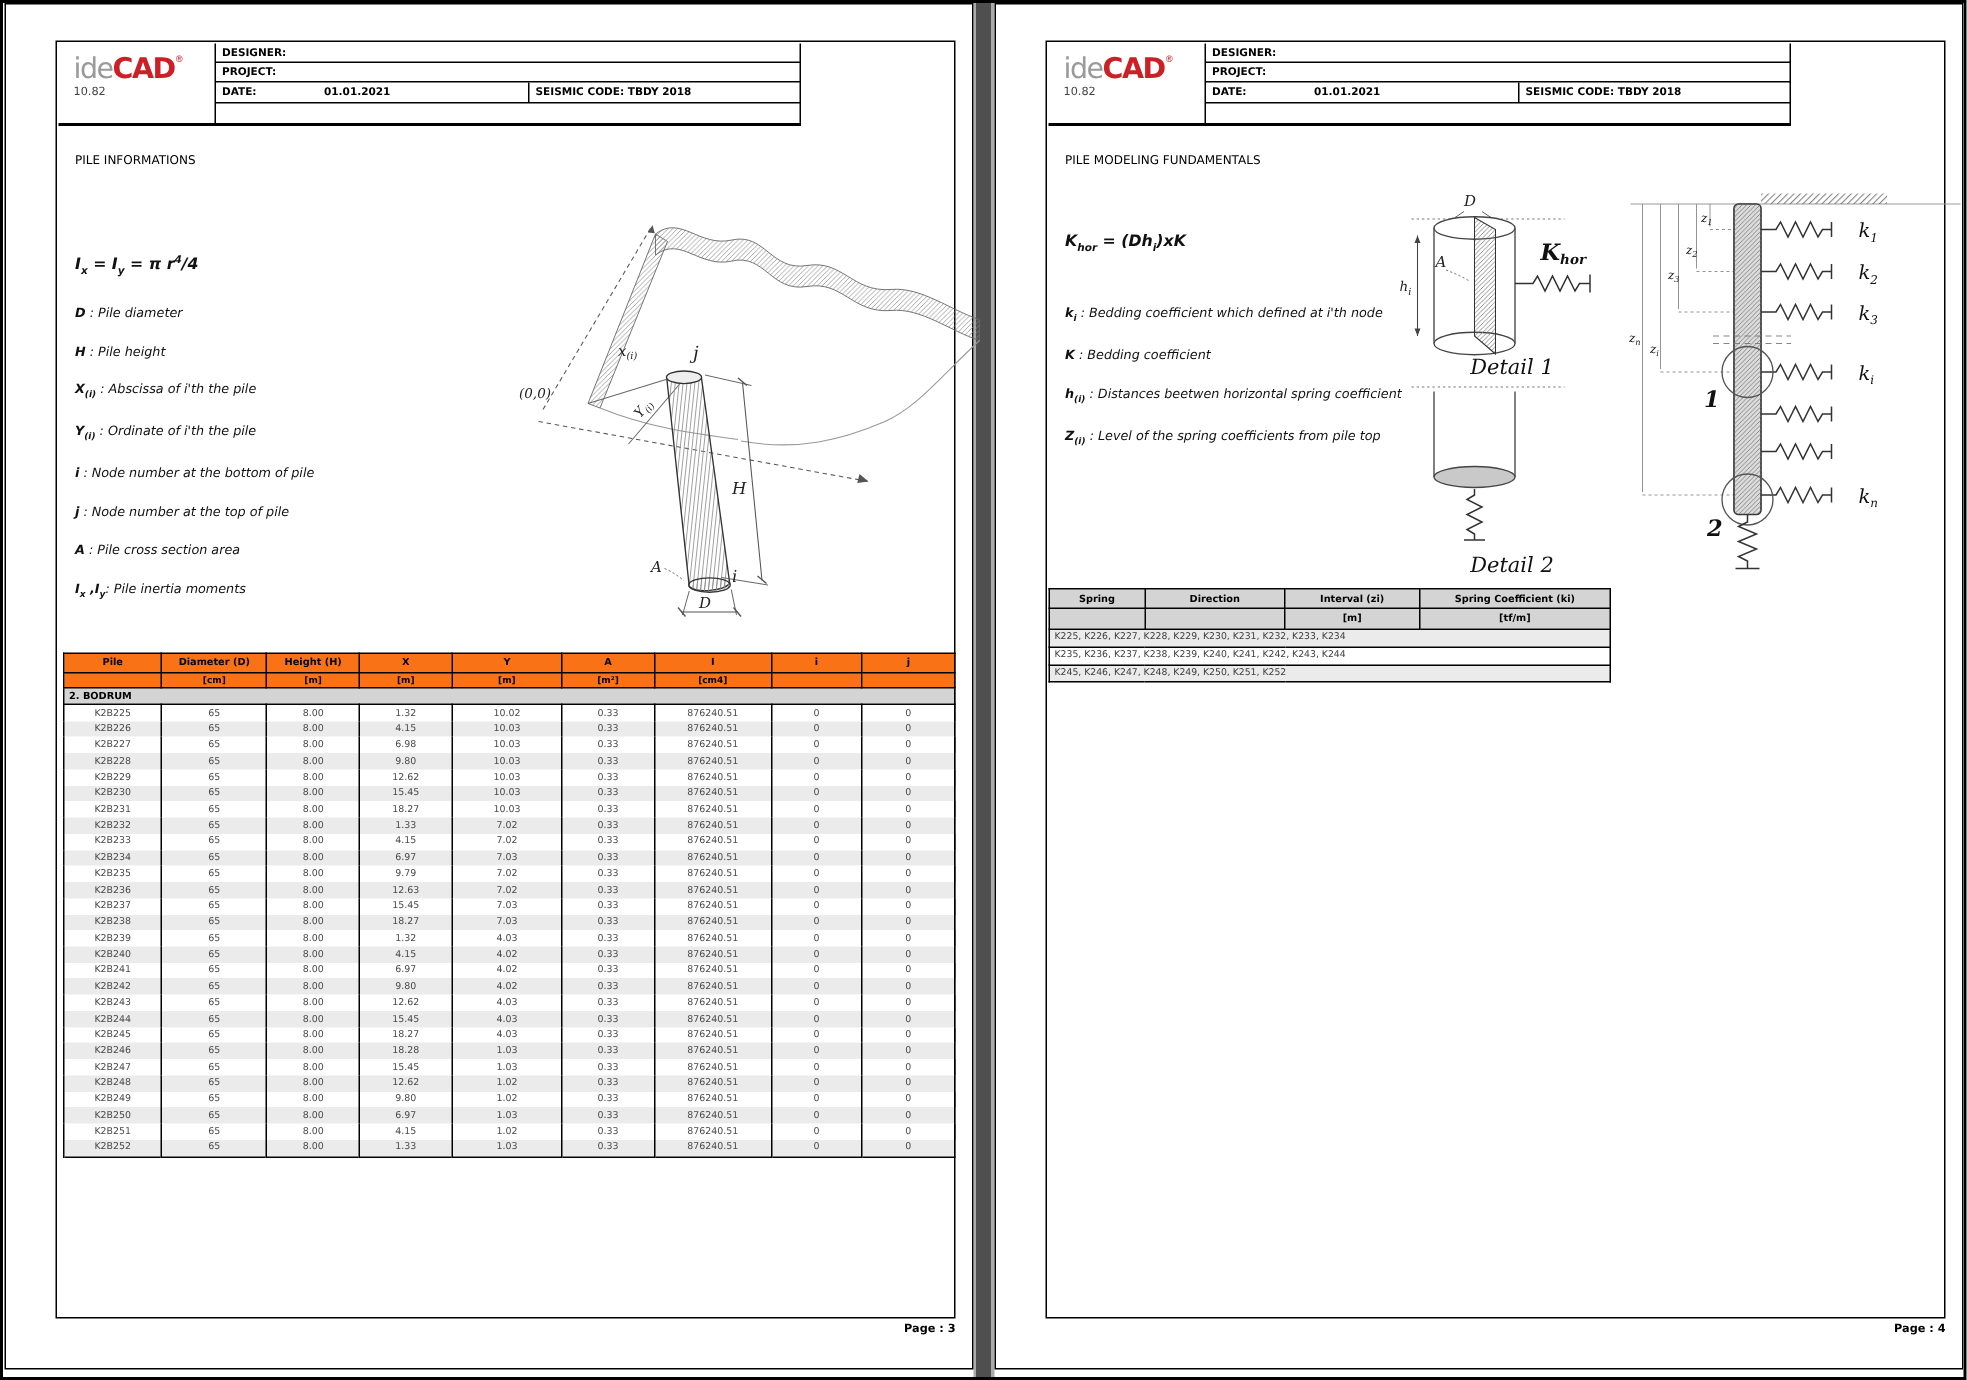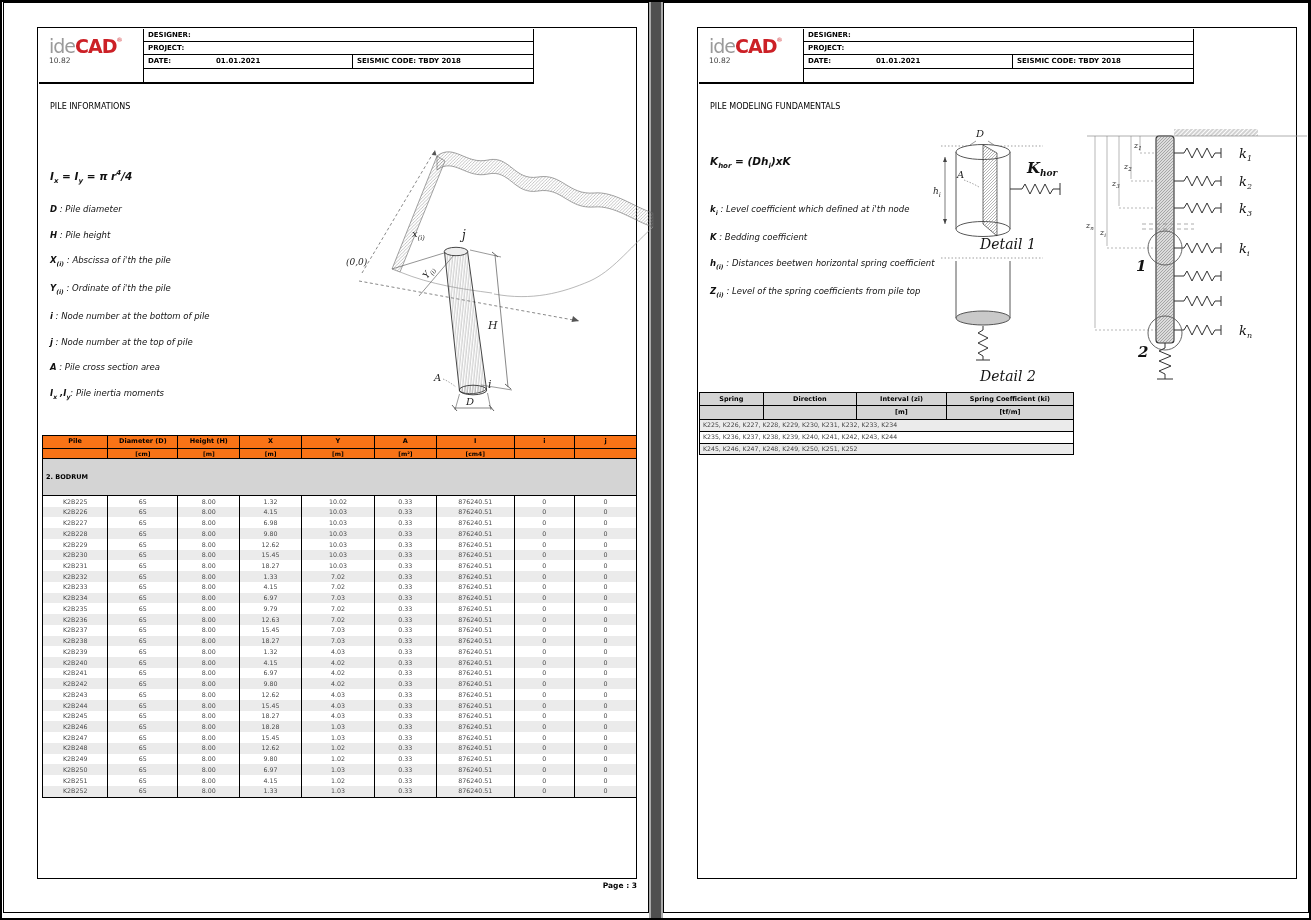--- a/index.html
+++ b/index.html
@@ -38,21 +38,21 @@
   .def-line .term{font-weight:bold;}
   .def-line sub{font-size:6px;}
 
   .footer{position:absolute;left:33px;top:878px;width:600px;text-align:right;font-size:7.5px;font-weight:bold;color:#000;}
 
   
   .ptable{position:absolute;left:38px;top:432px;width:595px;border-collapse:collapse;table-layout:fixed;border:1.5px solid #000;}
   .ptable th{background:#f97316;border:1px solid #000;font-size:6.5px;font-weight:bold;color:#000;padding:2px 1px;line-height:1.2;}
   .ptable .units th{padding:1px;font-size:6px;}
   .ptable thead{border-bottom:1.5px solid #000;}
-  .ptable .section td{background:#d4d4d4;border:1px solid #000;font-size:6.5px;font-weight:bold;text-align:left;padding:14px 3px;color:#000;}
+  .ptable .section td{background:#d4d4d4;border:1px solid #000;font-size:6.5px;font-weight:bold;text-align:left;padding:1px 3px;color:#000;}
   .ptable tbody.rows td{border-left:1px solid #000;border-right:1px solid #000;font-size:6.3px;color:#4a4a4a;text-align:center;padding:1.6px 0;line-height:1.2;}
   .ptable tbody.rows tr:nth-child(even){background:#ebebeb;}
 
   
   .stable{position:absolute;left:35px;top:389px;width:375px;border-collapse:collapse;table-layout:fixed;border:1.5px solid #000;}
   .stable th{background:#d4d4d4;border:1px solid #000;font-size:6.5px;font-weight:bold;color:#000;padding:2px 1px;line-height:1.3;}
   .stable thead{border-bottom:1.5px solid #000;}
   .stable tbody td{border:1px solid #000;font-size:6.2px;color:#3e3e3e;text-align:left;padding:2px 3px;line-height:1.1;}
   .stable tbody tr:nth-child(odd){background:#ebebeb;}
 
@@ -549,21 +549,21 @@
       <div class="hrow r4"></div>
     </div>
 
     <div class="ptitle">PILE MODELING FUNDAMENTALS</div>
 
     <div class="formula">
       <span>K</span><sub>hor</sub><span> = (Dh</span><sub>i</sub><span>)xK</span>
     </div>
 
     <div class="defs">
-        <div class="def-line"><span class="term"><span>k</span><sub>i</sub></span><span class="desc"> : Level coefficient which defined at i'th node</span></div>
+        <div class="def-line"><span class="term"><span>k</span><sub>i</sub></span><span class="desc"> : Bedding coefficient which defined at i'th node</span></div>
         <div class="def-line"><span class="term"><span>K</span></span><span class="desc"> : Bedding coefficient</span></div>
         <div class="def-line"><span class="term"><span>h</span><sub>(i)</sub></span><span class="desc"> : Distances beetwen horizontal spring coefficient</span></div>
         <div class="def-line"><span class="term"><span>Z</span><sub>(i)</sub></span><span class="desc"> : Level of the spring coefficients from pile top</span></div>
       </div>
 
     <svg class="dsvg" style="left:267px;top:120px" width="172" height="270" viewBox="0 0 172 270">
       <path d="M10,23 H112" stroke="#777" stroke-width="0.7" stroke-dasharray="1.5,2" fill="none"></path>
       <text x="45" y="14" font-size="10" font-style="italic" fill="#222">D</text>
       <path d="M45,18 l-6,4 M57,18 l6,4" stroke="#555" stroke-width="0.6"></path>
 
@@ -673,14 +673,15 @@
           </tr>
           <tr>
             <td colspan="4">K235, K236, K237, K238, K239, K240, K241, K242, K243, K244</td>
           </tr>
           <tr>
             <td colspan="4">K245, K246, K247, K248, K249, K250, K251, K252</td>
           </tr>
         </tbody>
     </table>
 
+    <div class="footer">Page : 4</div>
   </div>
 </div>
 
 </body></html>

